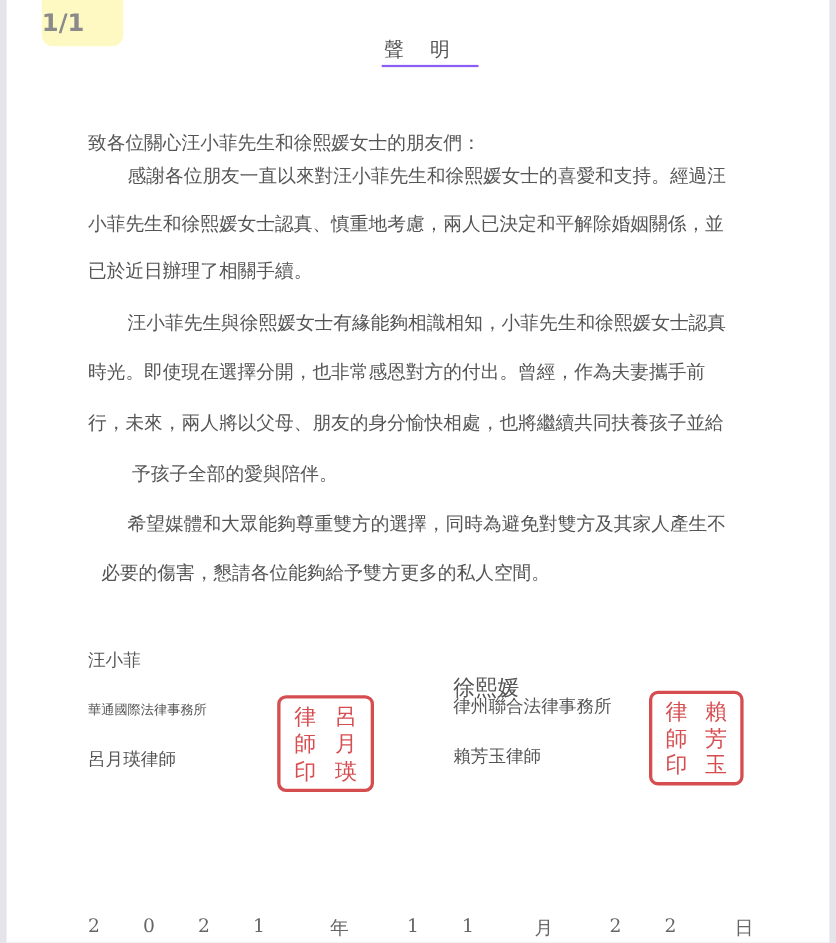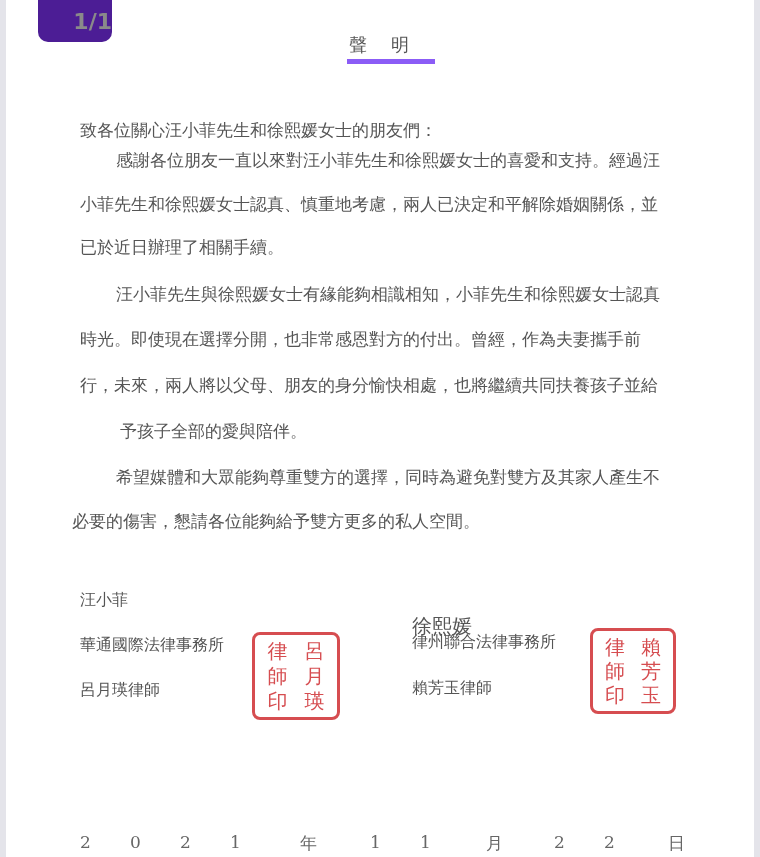--- a/index.html
+++ b/index.html
@@ -22,43 +22,43 @@
       width: 748px;
       height: 857px;
       background: #ffffff;
     }
     .page-counter {
       position: absolute;
       left: 38px;
       top: 0;
       width: 74px;
       height: 42px;
-      background: #4c1d95;
+      background: #fef9c3;
       border-radius: 0 0 10px 10px;
       display: flex;
       align-items: center;
-      justify-content: flex-end;
+      justify-content: flex-start;
       font-family: "DejaVu Sans", "Liberation Sans", sans-serif;
       font-weight: bold;
       font-size: 22px;
       color: #8a8a8a;
       letter-spacing: 0px;
     }
     .title {
       position: absolute;
       left: 0;
       width: 760px;
       top: 33px;
       text-align: center;
       font-size: 18px;
       color: #555;
     }
     .title span.t {
       display: inline-block;
-      border-bottom: 5px solid #8b5cf6;
+      border-bottom: 2px solid #8b5cf6;
       padding: 0 2px 2px 2px;
       letter-spacing: 24px;
       margin-right: -22px;
     }
     .line {
       position: absolute;
       font-size: 17px;
       line-height: 22px;
       color: #555;
       white-space: nowrap;
@@ -67,24 +67,24 @@
     .p1-l1 { left: 116px; top: 149px; }
     .p1-l2 { left: 80px; top: 193px; }
     .p1-l3 { left: 80px; top: 236px; }
 
     .p2-l1 { left: 116px; top: 283px; }
     .p2-l2 { left: 80px; top: 328px; }
     .p2-l3 { left: 80px; top: 374px; }
     .p2-l4 { left: 80px; top: 420px; margin-left: 40px; }
 
     .p3-l1 { left: 116px; top: 466px; }
-    .p3-l2 { left: 72px; top: 510px; }
+    .p3-l2 { left: 92px; top: 510px; }
 
     .sig-left-name { left: 80px; top: 589px; font-size: 16px; }
-    .sig-left-firm { left: 80px; top: 634px; font-size: 16px; }
+    .sig-left-firm { left: 80px; top: 634px; font-size: 12px; }
     .sig-left-lawyer { left: 80px; top: 679px; font-size: 16px; }
 
     .sig-right-name { left: 412px; top: 617px; font-size: 20px; font-family: Liberation Mono, monospace; }
     .sig-right-firm { left: 412px; top: 631px; font-size: 16px; }
     .sig-right-lawyer { left: 412px; top: 677px; font-size: 16px; }
 
     .seal {
       position: absolute;
       border: 3px solid #d23a3e;
       border-radius: 8px;

